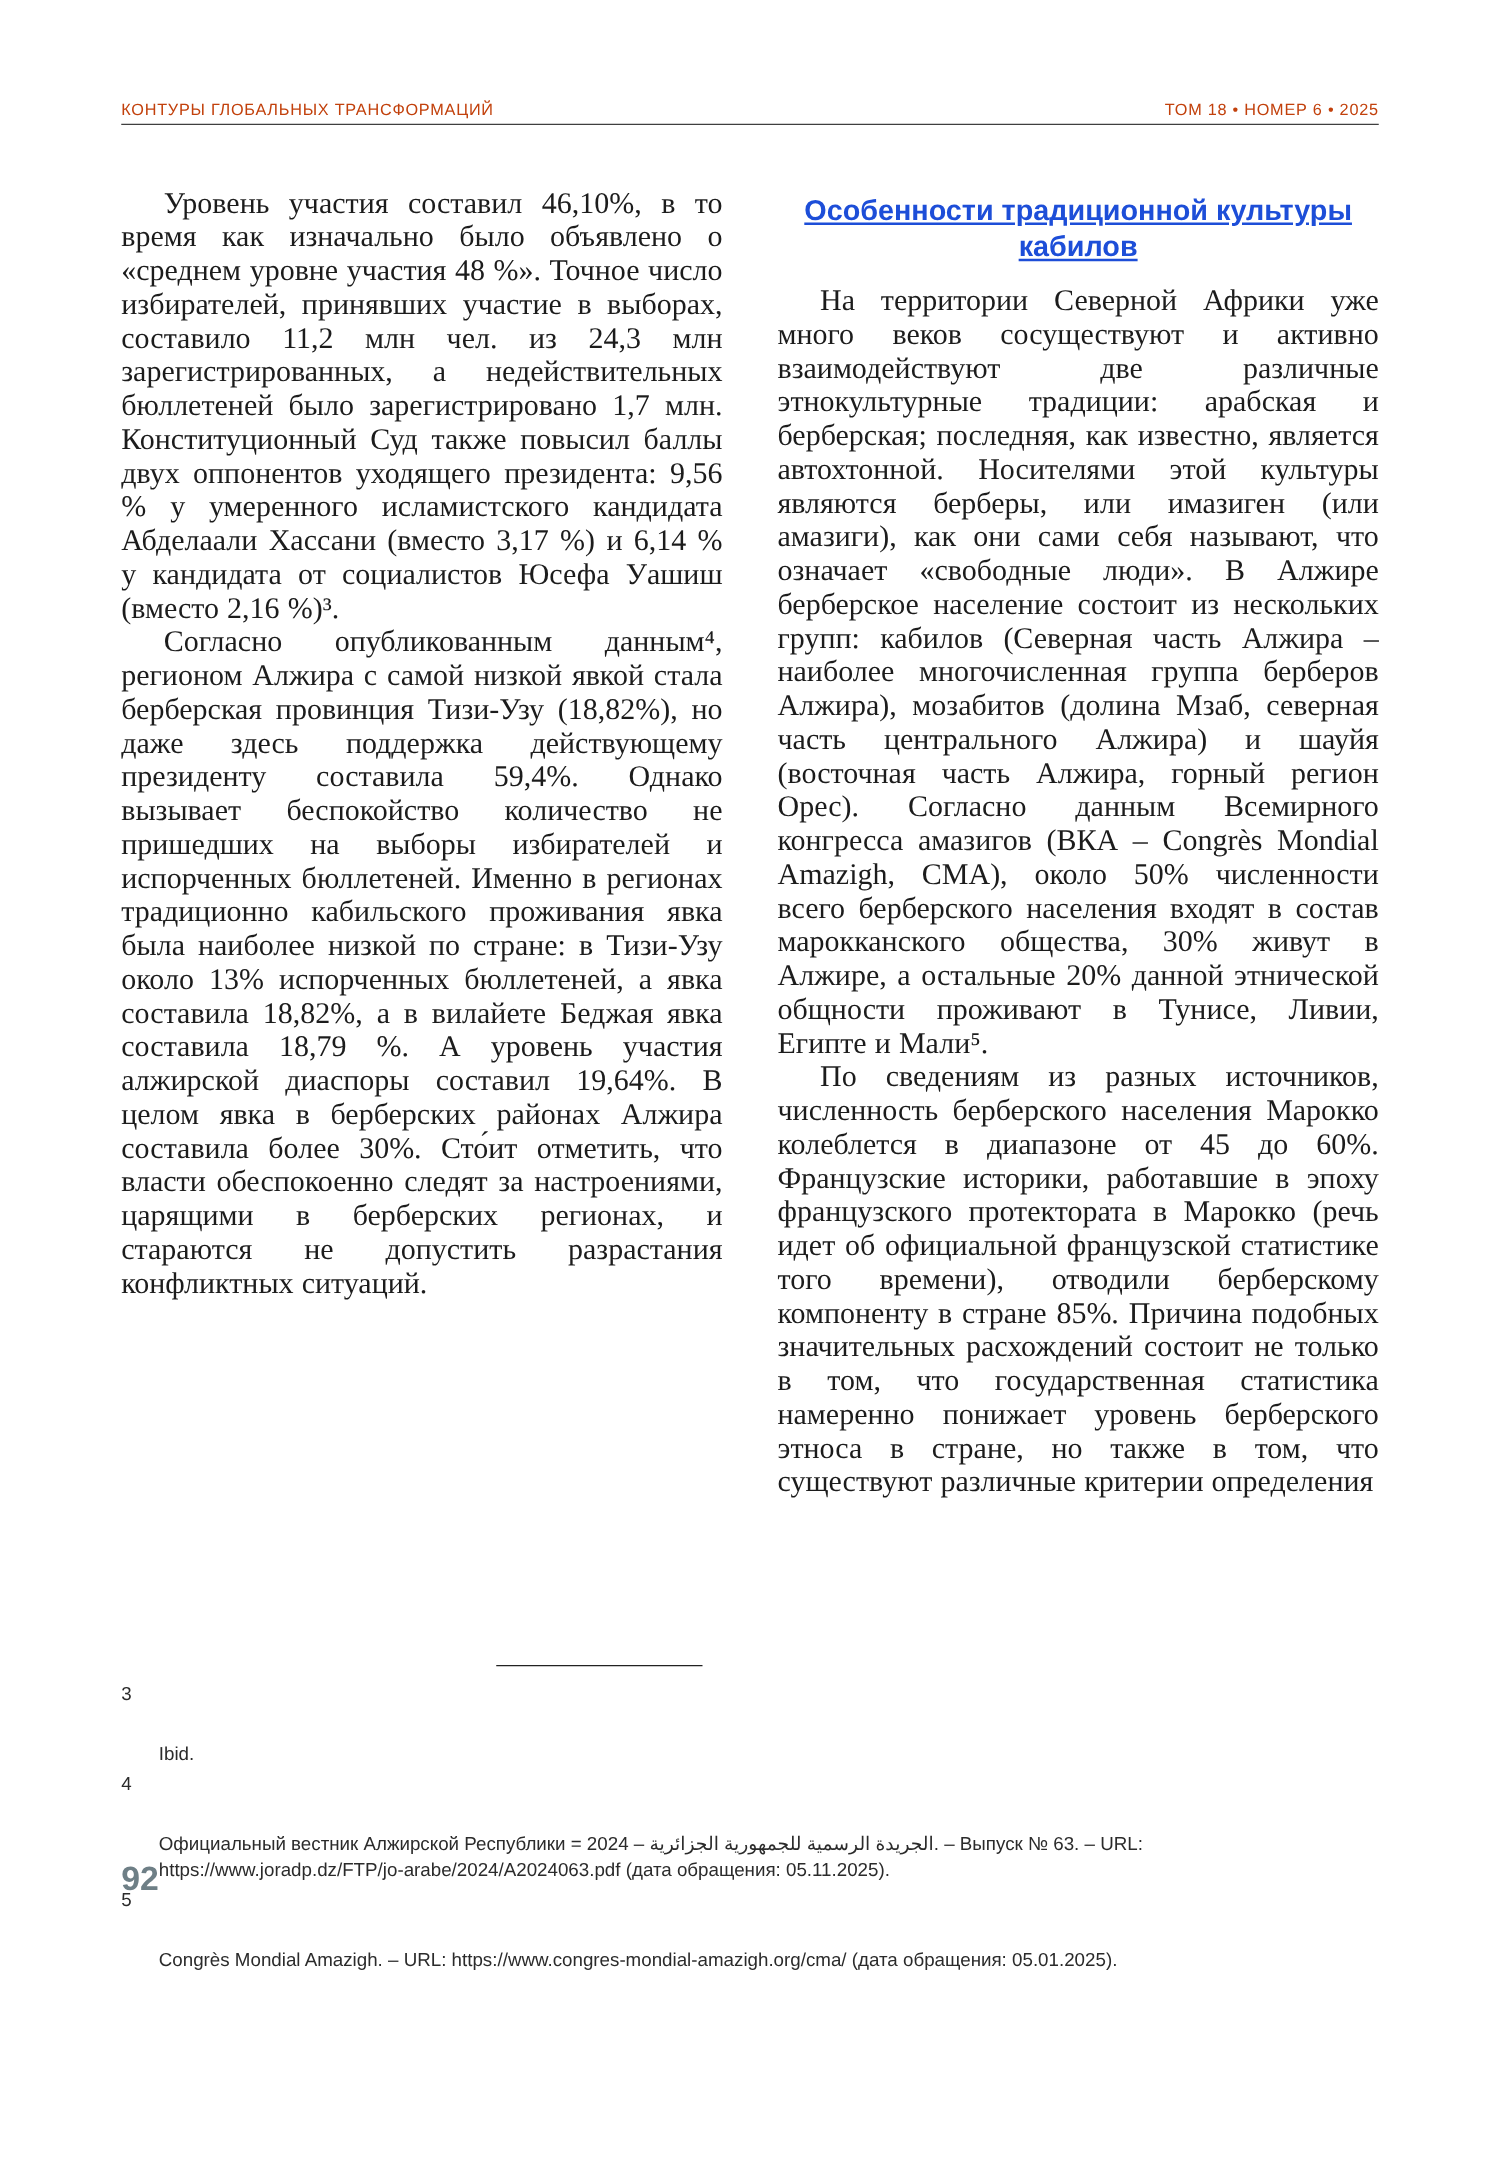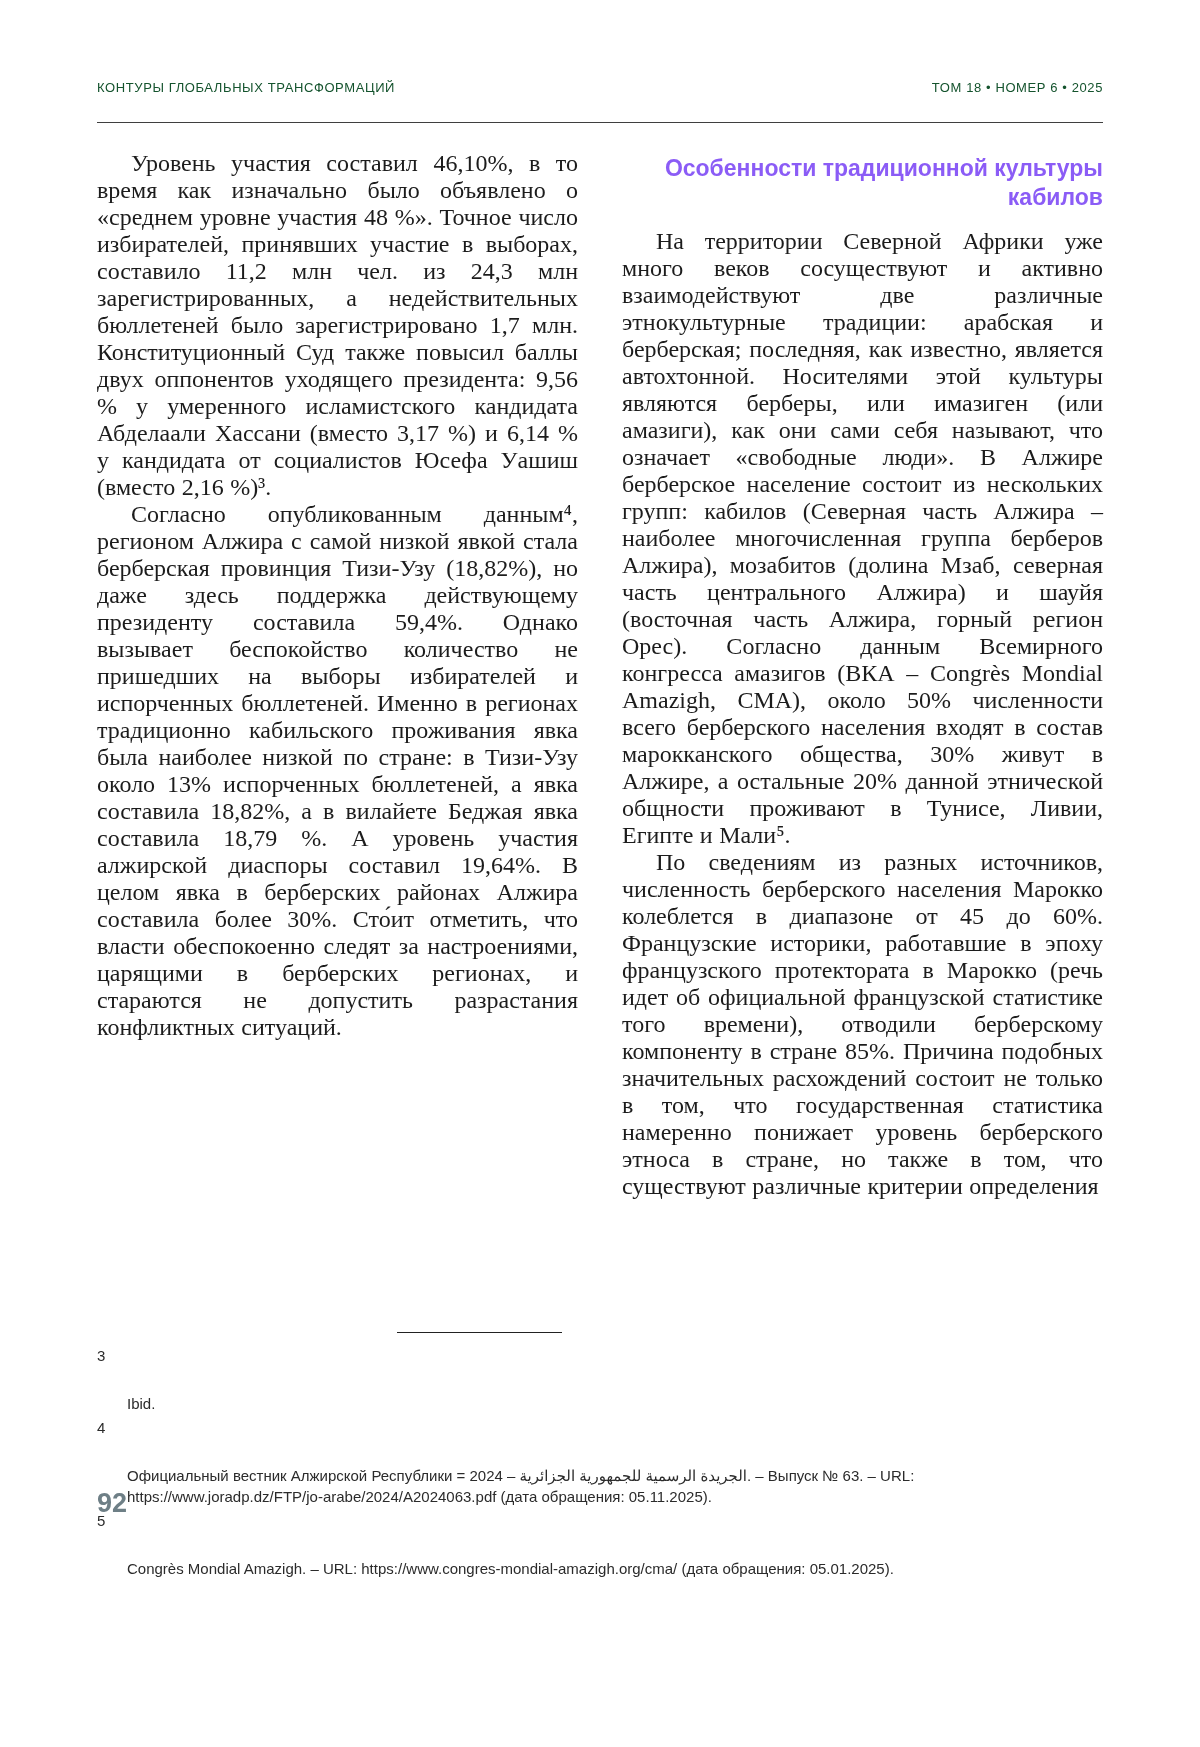--- a/index.html
+++ b/index.html
@@ -10,22 +10,22 @@
     position:relative;
     overflow:hidden;
   }
   .page { position:absolute; inset:0; }
 
   
   .runhead {
     position:absolute; top:80px; left:97px; right:97px;
     display:flex; justify-content:space-between; align-items:flex-end;
     font-family:"Liberation Sans", sans-serif;
-    font-size:13px; letter-spacing:0.6px; color:#14532d;
-    padding-bottom:27px;
+    font-size:13px; letter-spacing:0.6px; color:#c2410c;
+    padding-bottom:4px;
     border-bottom:1.5px solid #3f3f3f;
   }
 
   
   .columns {
     position:absolute; top:150px; left:97px; right:97px;
     display:flex; gap:44px;
   }
   .col { flex:1 1 0; min-width:0; }
 
@@ -39,23 +39,24 @@
     -webkit-hyphens:auto;
     word-spacing:0.02em;
   }
   .col p:first-of-type { }
 
   .section-heading {
     font-family:"Liberation Sans", sans-serif;
     font-weight:bold;
     font-size:23px;
     line-height:29px;
-    color:#8b5cf6;
+    color:#1d4ed8;
     margin:4px 0 16px 0;
-    text-align:right;
+    text-align:center;
+    text-decoration:underline;
   }
 
   
   .footnotes {
     position:absolute; top:1332px; left:97px; right:97px;
     font-family:"Liberation Sans", sans-serif;
     font-size:15px; line-height:21px; color:#2b2b2b;
   }
   .fn-rule {
     width:165px; height:0;

